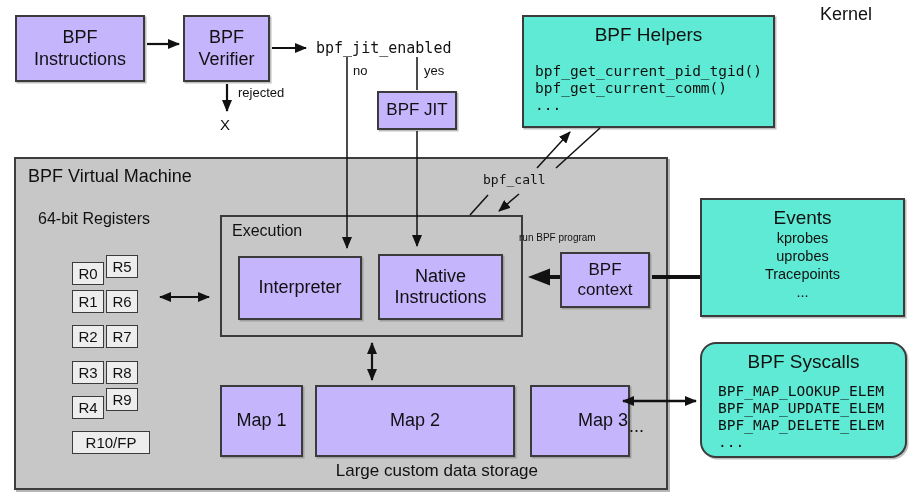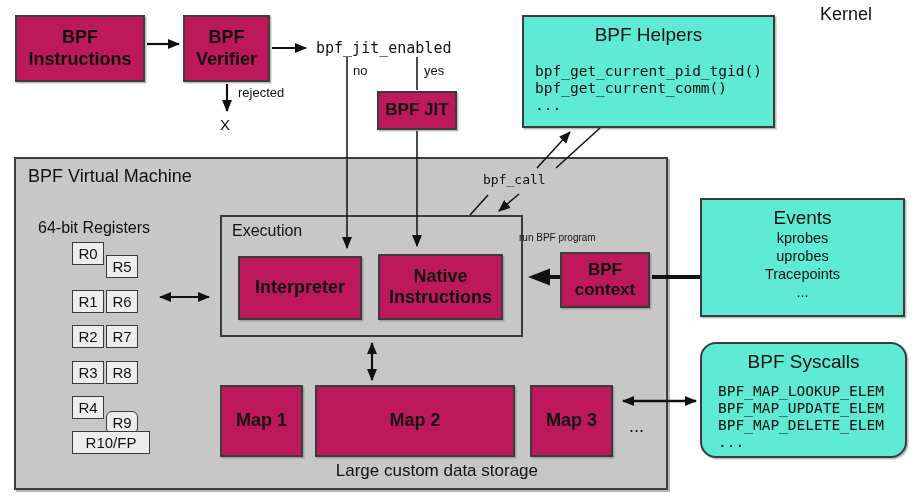--- a/index.html
+++ b/index.html
@@ -2,25 +2,24 @@
 <html><head>
 <meta charset="utf-8">
 <style>
   html,body{margin:0;padding:0;background:#ffffff;}
   body{font-family:"Liberation Sans",sans-serif;color:#111;}
   #canvas{position:relative;width:915px;height:503px;background:#fff;overflow:hidden;}
 
   
   .box{
     position:absolute;box-sizing:border-box;
-    background:#be185d;border:2px solid #3b3b3b;
+    background:#c4b5fd;border:2px solid #3b3b3b;
     display:flex;align-items:center;justify-content:center;
     text-align:center;line-height:1.18;font-size:18px;
     box-shadow:1.5px 1.5px 0 rgba(110,110,110,.45);
-    font-weight:bold;
   }
   .panel{
     position:absolute;box-sizing:border-box;
     background:#5eead4;border:2px solid #3b3b3b;
     box-shadow:1.5px 1.5px 0 rgba(110,110,110,.45);
   }
   .panel .ptitle{text-align:center;font-size:19px;padding-top:7px;}
 
   
   .vm{
@@ -81,32 +80,32 @@
     <div class="codelist" style="left:11px;top:46px;">
       <div>bpf_get_current_pid_tgid()</div>
       <div>bpf_get_current_comm()</div>
       <div>...</div>
     </div>
   </div>
 
   <div class="vm"></div>
   <div class="label" style="left:28px;top:166px;font-size:18px;">BPF Virtual Machine</div>
 
-  <div class="label" style="left:38px;top:219px;font-size:16px;text-align:center;">64-bit Registers</div>
+  <div class="label" style="left:38px;top:210px;font-size:16px;text-align:center;">64-bit Registers</div>
 
-  <div class="reg" style="left:72px;top:242px;">R0</div>
+  <div class="reg" style="left:72px;top:262px;">R0</div>
   <div class="reg" style="left:106px;top:255px;">R5</div>
   <div class="reg" style="left:72px;top:290px;">R1</div>
   <div class="reg" style="left:106px;top:290px;">R6</div>
   <div class="reg" style="left:72px;top:325px;">R2</div>
   <div class="reg" style="left:106px;top:325px;">R7</div>
   <div class="reg" style="left:72px;top:361px;">R3</div>
   <div class="reg" style="left:106px;top:361px;">R8</div>
   <div class="reg" style="left:72px;top:396px;">R4</div>
-  <div class="reg" style="left:106px;top:411px;border-radius:6px;">R9</div>
+  <div class="reg" style="left:106px;top:388px;">R9</div>
   <div class="reg" style="left:72px;top:431px;width:78px;">R10/FP</div>
 
   <div class="execution"></div>
   <div class="label" style="left:232px;top:222px;font-size:16px;">Execution</div>
 
   <div class="box" style="left:238px;top:256px;width:124px;height:64px;">
     <span>Interpreter</span>
   </div>
   <div class="box" style="left:378px;top:254px;width:125px;height:66px;">
     <span>Native Instructions</span>
@@ -118,21 +117,21 @@
   <div class="box" style="left:560px;top:252px;width:90px;height:56px;font-size:17px;">
     <span>BPF context</span>
   </div>
 
   <div class="box" style="left:220px;top:385px;width:83px;height:72px;">
     <span>Map 1</span>
   </div>
   <div class="box" style="left:315px;top:385px;width:200px;height:72px;">
     <span>Map 2</span>
   </div>
-  <div class="box" style="left:530px;top:385px;width:83px;height:72px;">
+  <div class="box" style="left:530px;top:385px;width:100px;height:72px;justify-content:flex-end;">
     <span>Map 3</span>
   </div>
   <div class="label" style="left:629px;top:416px;font-size:18px;">...</div>
   <div class="label" style="left:298px;top:461px;width:240px;text-align:right;font-size:17px;">Large custom data storage</div>
 
   <div class="panel" style="left:700px;top:198px;width:205px;height:119px;text-align:center;">
     <div class="ptitle">Events</div>
     <div style="font-size:14.5px;line-height:18px;">
       <div>kprobes</div>
       <div>uprobes</div>

